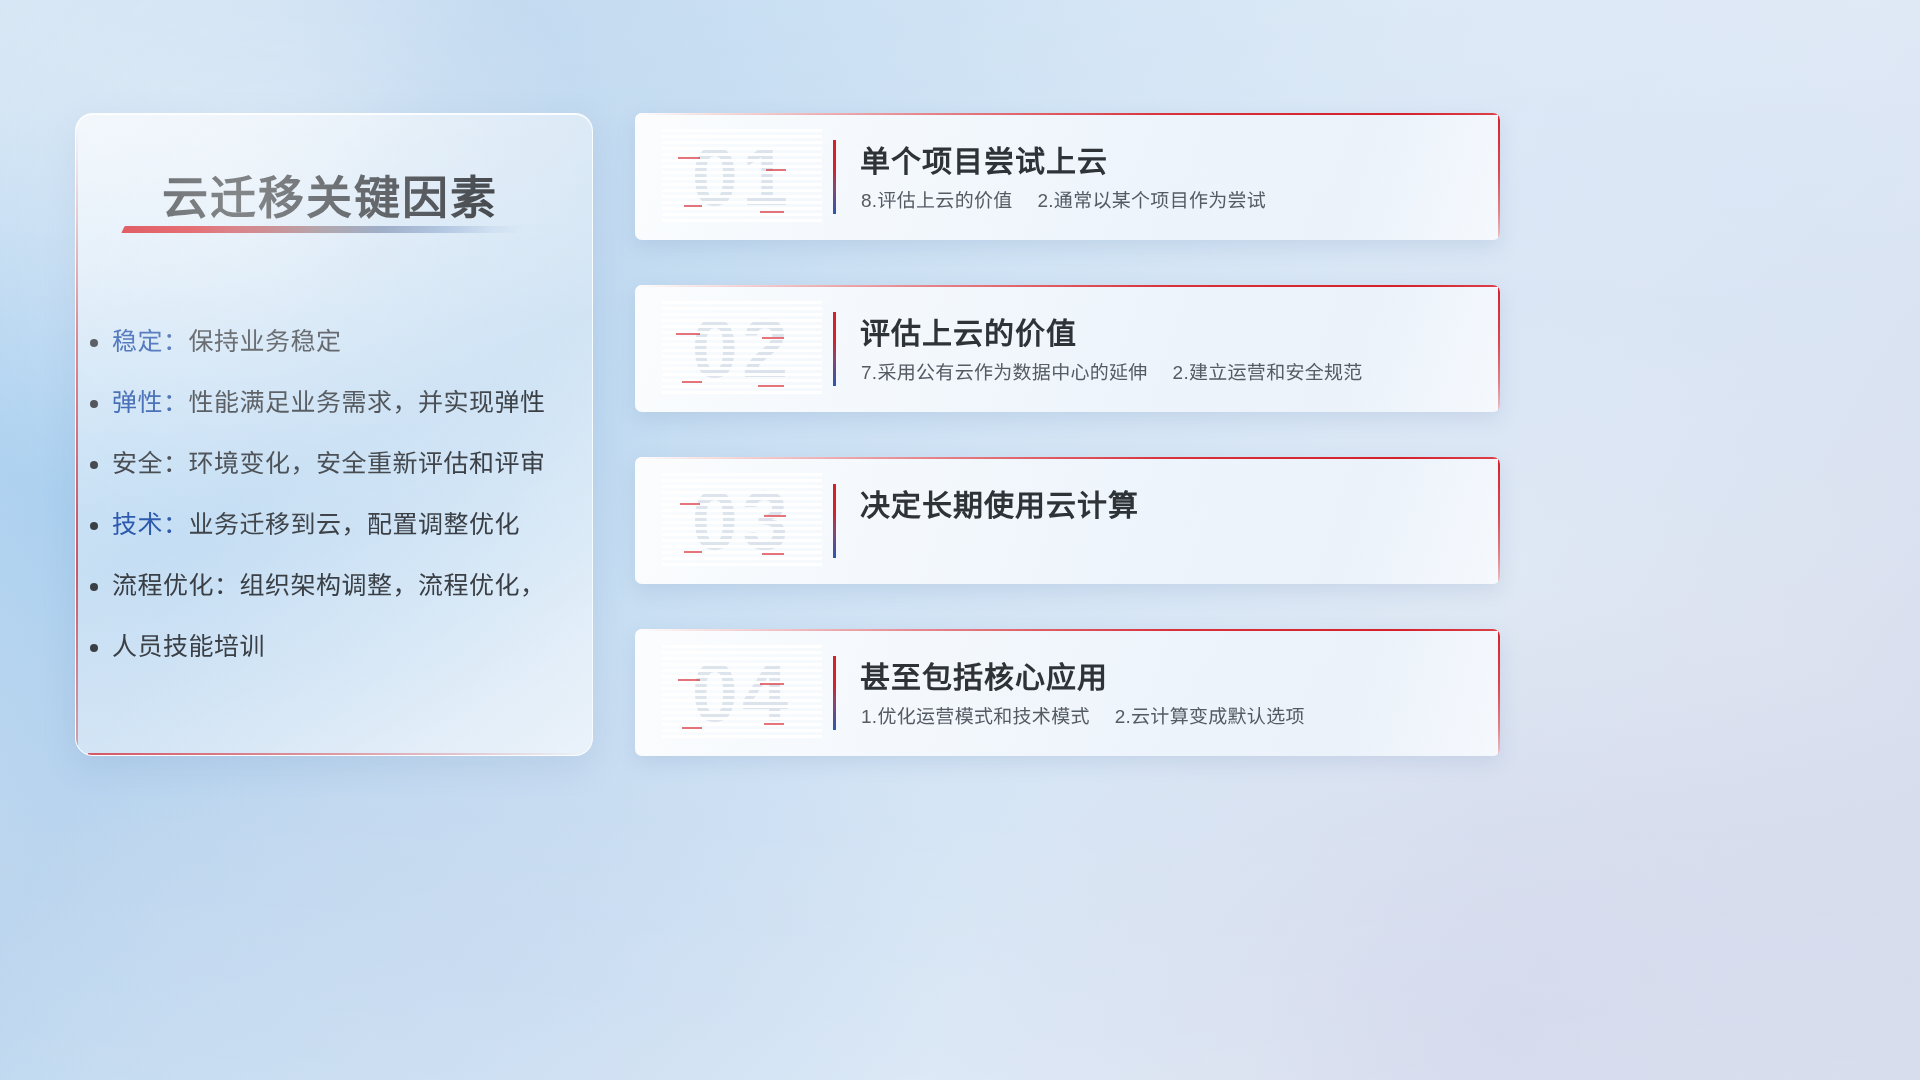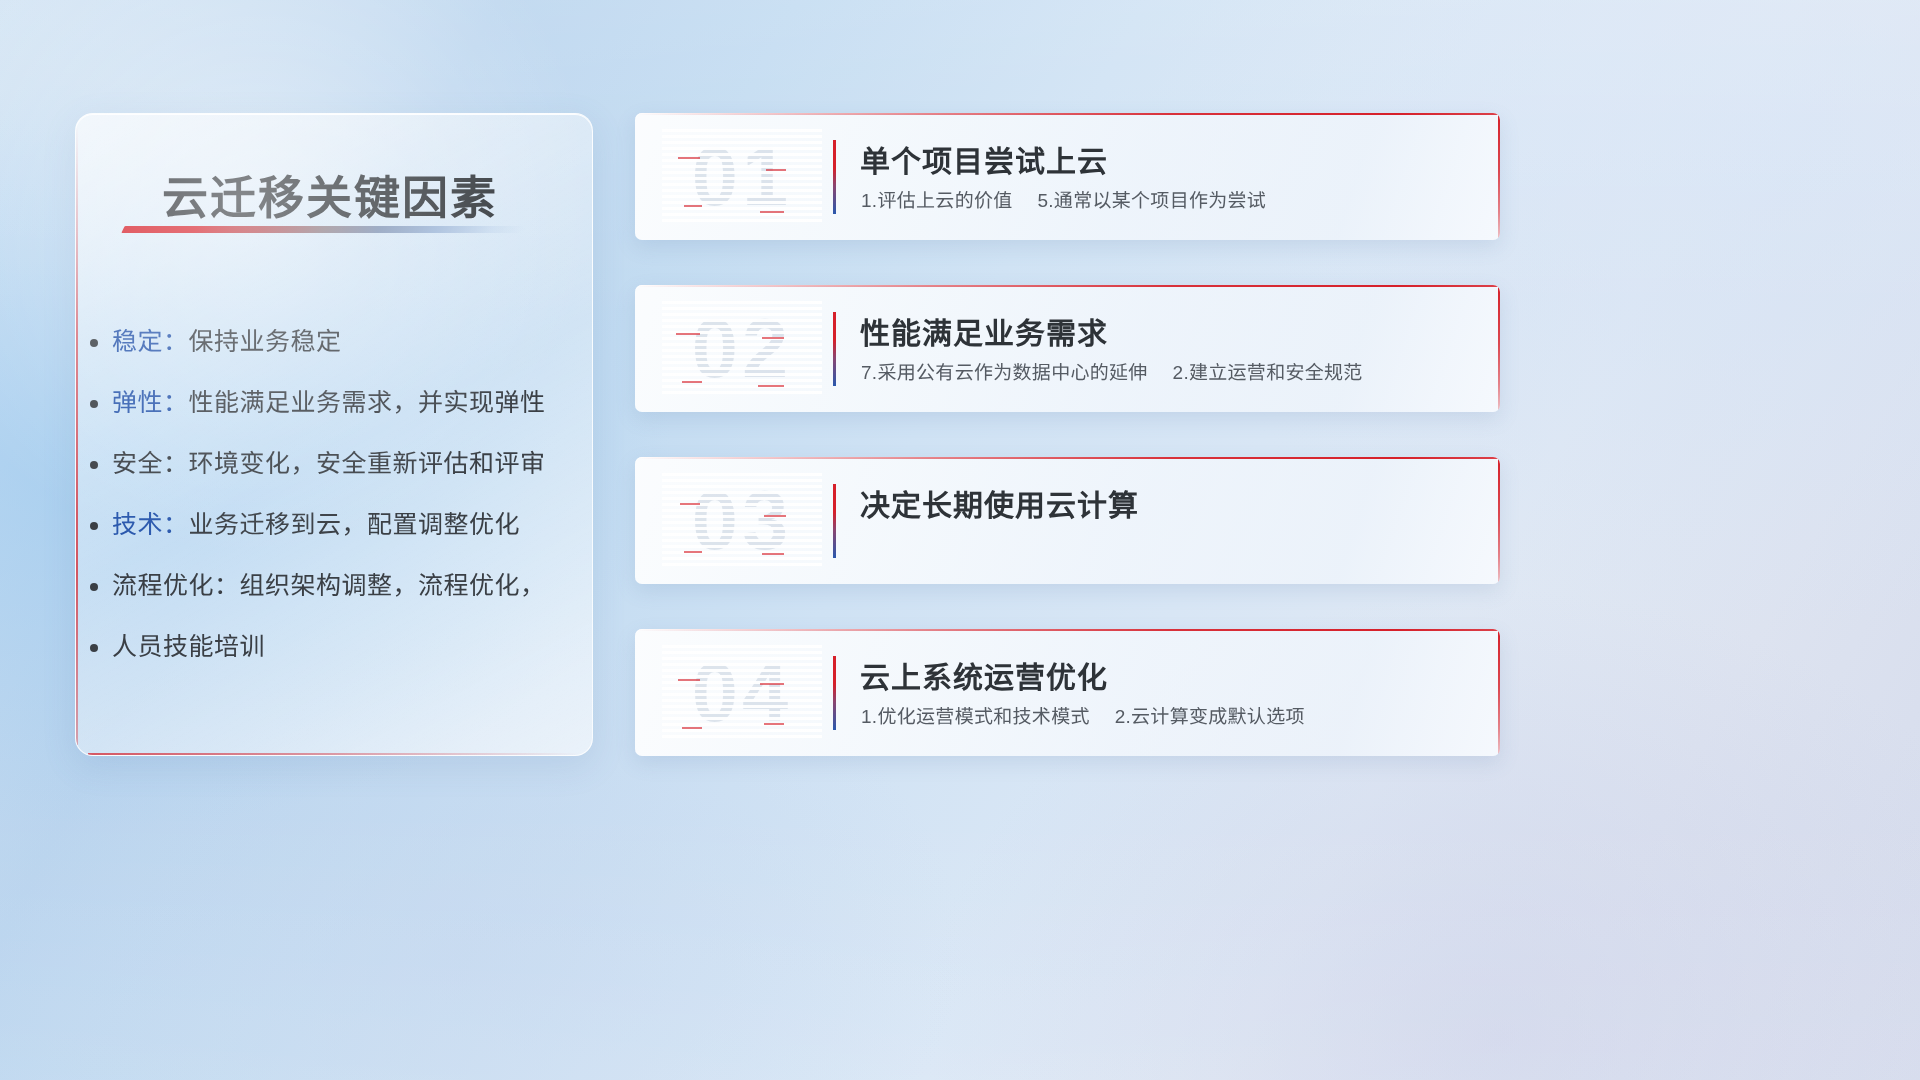--- a/index.html
+++ b/index.html
@@ -245,36 +245,36 @@
       <span class="step-num-base">01</span>
       <span class="step-num-mask"></span>
       <span class="step-num-red">
         <i style="left:16px;  top:28px; width:22px;"></i>
         <i style="left:22px;  top:76px; width:18px;"></i>
         <i style="left:104px; top:40px; width:20px;"></i>
         <i style="left:98px;  top:82px; width:24px;"></i>
       </span>
       <span class="step-bar"></span>
       <h2 class="step-title">单个项目尝试上云</h2>
-      <p class="step-sub">1.评估上云的价值　 5.通常以某个项目作为尝试</p>
+      <p class="step-sub">8.评估上云的价值　 2.通常以某个项目作为尝试</p>
     </article>
 
     <article class="step s2">
       <span class="step-topline"></span>
       <span class="step-rightline"></span>
       <span class="step-num-base">02</span>
       <span class="step-num-mask"></span>
       <span class="step-num-red">
         <i style="left:14px;  top:32px; width:24px;"></i>
         <i style="left:20px;  top:80px; width:20px;"></i>
         <i style="left:100px; top:36px; width:22px;"></i>
         <i style="left:96px;  top:84px; width:26px;"></i>
       </span>
       <span class="step-bar"></span>
-      <h2 class="step-title">性能满足业务需求</h2>
+      <h2 class="step-title">评估上云的价值</h2>
       <p class="step-sub">7.采用公有云作为数据中心的延伸　 2.建立运营和安全规范</p>
     </article>
 
     <article class="step s3">
       <span class="step-topline"></span>
       <span class="step-rightline"></span>
       <span class="step-num-base">03</span>
       <span class="step-num-mask"></span>
       <span class="step-num-red">
         <i style="left:18px;  top:30px; width:20px;"></i>
@@ -291,18 +291,18 @@
       <span class="step-rightline"></span>
       <span class="step-num-base">04</span>
       <span class="step-num-mask"></span>
       <span class="step-num-red">
         <i style="left:16px;  top:34px; width:22px;"></i>
         <i style="left:20px;  top:82px; width:20px;"></i>
         <i style="left:98px;  top:38px; width:24px;"></i>
         <i style="left:102px; top:78px; width:20px;"></i>
       </span>
       <span class="step-bar"></span>
-      <h2 class="step-title">云上系统运营优化</h2>
+      <h2 class="step-title">甚至包括核心应用</h2>
       <p class="step-sub">1.优化运营模式和技术模式　 2.云计算变成默认选项</p>
     </article>
 
   </section>
 </div>
 
 </body></html>

